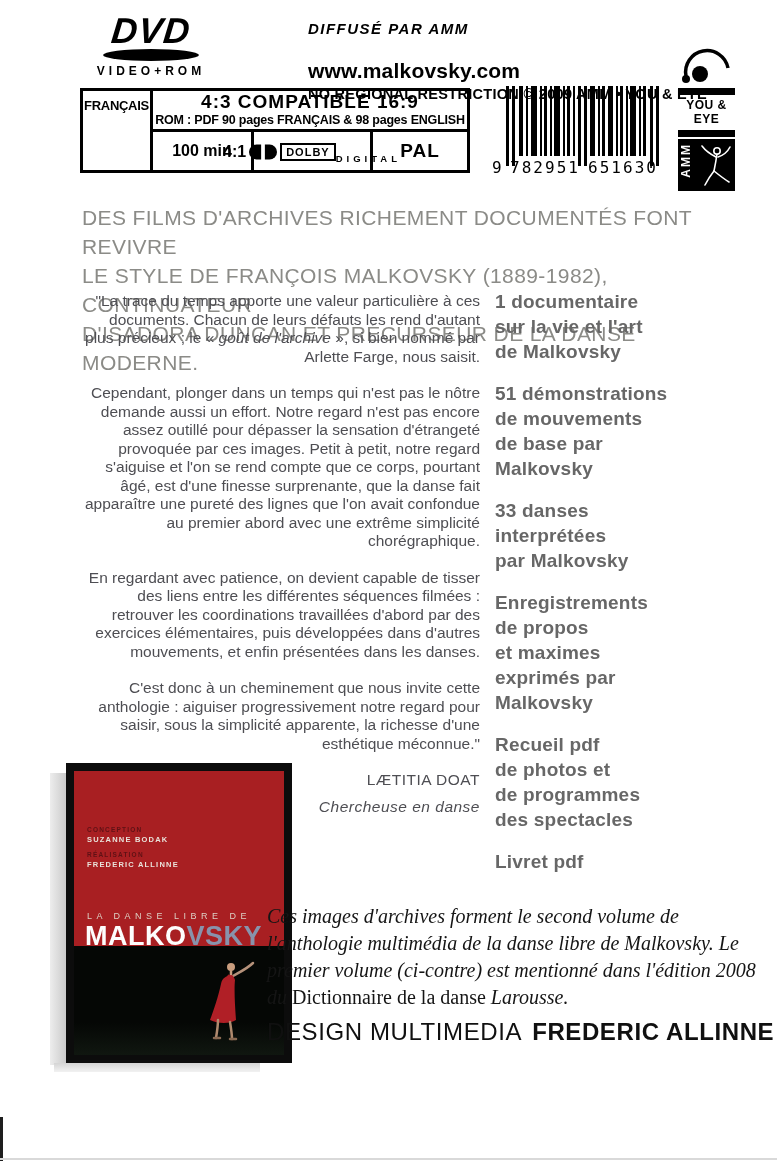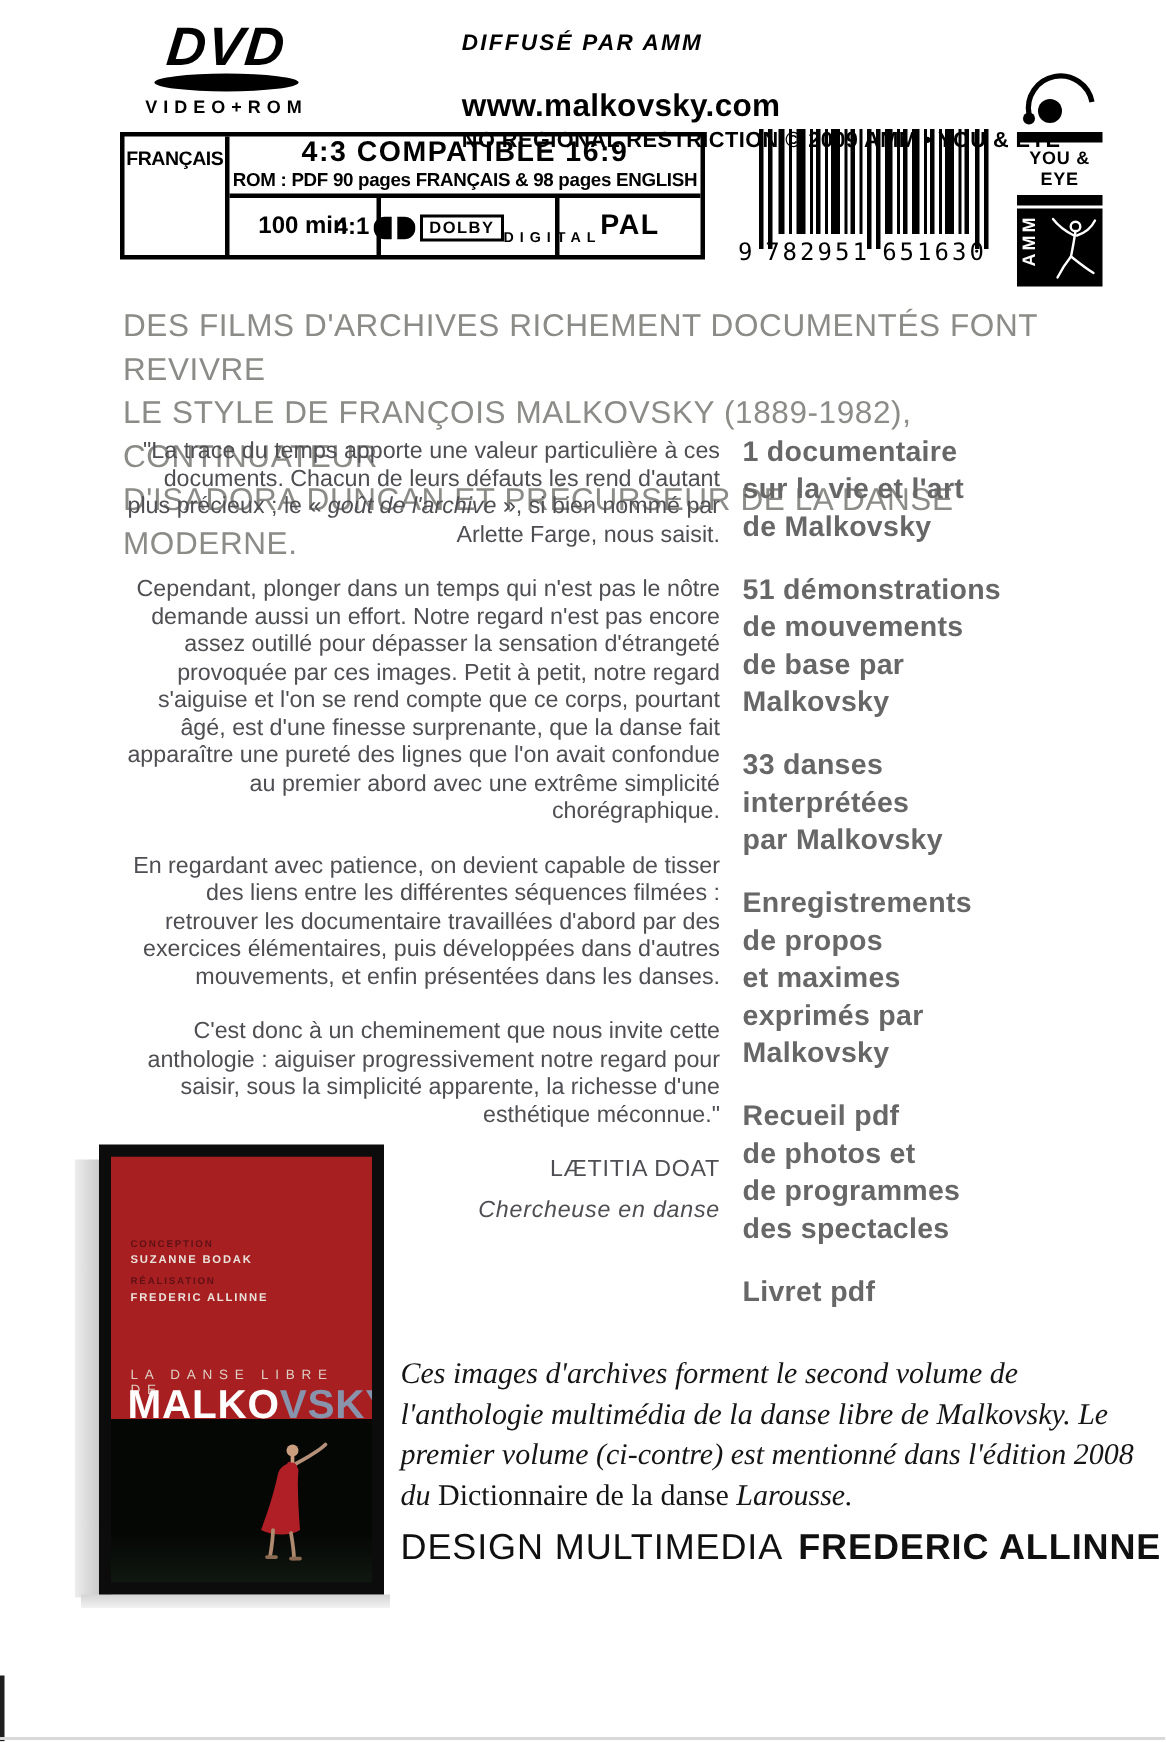--- a/index.html
+++ b/index.html
@@ -59,21 +59,21 @@
   .author-role { font-style:italic; }
 
   
   .contents { position:absolute; left:495px; top:289px; width:230px; color:#676767; font-weight:700; font-size:19px; line-height:25px; letter-spacing:0.2px; }
   .content-item { margin-bottom:17px; }
 
   
   .cover-wrap { position:absolute; left:50px; top:763px; width:212px; height:312px; }
   .cover-spine { position:absolute; left:0; top:10px; width:24px; height:292px; background:linear-gradient(90deg,#ededed,#b9b9b9); }
   .cover-shadow { position:absolute; left:4px; top:300px; width:206px; height:9px; background:linear-gradient(#d4d4d4,#f2f2f2); }
-  .cover { position:absolute; left:16px; top:0; width:190px; height:300px; background:#0c0c0c; padding:8px; }
+  .cover { position:absolute; left:16px; top:0; width:226px; height:300px; background:#0c0c0c; padding:8px; }
   .cover-inner { position:relative; width:100%; height:100%; overflow:hidden; }
   .cover-red { position:absolute; left:0; top:0; width:100%; height:175px; background:#a81f22; }
   .cover-photo { position:absolute; left:0; top:175px; width:100%; bottom:0; background:linear-gradient(#050705 70%, #101710); }
   .credits { position:absolute; left:13px; top:55px; }
   .credit-label { color:#5f1115; font-weight:700; font-size:6.5px; letter-spacing:1.2px; }
   .credit-name { color:#e9e2da; font-weight:700; font-size:7.5px; letter-spacing:1.2px; margin:2px 0 7px 0; }
   .series { position:absolute; left:13px; top:140px; color:#ddd0c4; font-size:9px; letter-spacing:4.5px; }
   .cover-title { position:absolute; left:11px; top:150px; font-weight:700; font-size:27px; letter-spacing:0.5px; z-index:2; }
   .title-white { color:#fdfdfd; }
   .title-blue { color:#8893ac; }
@@ -197,21 +197,21 @@
 
   <div class="headline">
     <div>DES FILMS D'ARCHIVES RICHEMENT DOCUMENTÉS FONT REVIVRE</div>
     <div>LE STYLE DE FRANÇOIS MALKOVSKY (1889-1982), CONTINUATEUR</div>
     <div>D'ISADORA DUNCAN ET PRÉCURSEUR DE LA DANSE MODERNE.</div>
   </div>
 
   <div class="quote">
     <p><span>"La trace du temps apporte une valeur particulière à ces documents. Chacun de leurs défauts les rend d'autant plus précieux ; le « </span><span class="italic">goût de l'archive</span><span> », si bien nommé par Arlette Farge, nous saisit.</span></p>
     <p>Cependant, plonger dans un temps qui n'est pas le nôtre demande aussi un effort. Notre regard n'est pas encore assez outillé pour dépasser la sensation d'étrangeté provoquée par ces images. Petit à petit, notre regard s'aiguise et l'on se rend compte que ce corps, pourtant âgé, est d'une finesse surprenante, que la danse fait apparaître une pureté des lignes que l'on avait confondue au premier abord avec une extrême simplicité chorégraphique.</p>
-    <p>En regardant avec patience, on devient capable de tisser des liens entre les différentes séquences filmées : retrouver les documentaire  travaillées d'abord par des exercices élémentaires, puis développées dans d'autres mouvements, et enfin présentées dans les danses.</p>
+    <p>En regardant avec patience, on devient capable de tisser des liens entre les différentes séquences filmées : retrouver les coordinations  travaillées d'abord par des exercices élémentaires, puis développées dans d'autres mouvements, et enfin présentées dans les danses.</p>
     <p>C'est donc à un cheminement que nous invite cette anthologie : aiguiser progressivement notre regard pour saisir, sous la simplicité apparente, la richesse d'une esthétique méconnue."</p>
     <div class="author">LÆTITIA DOAT</div>
     <div class="author author-role">Chercheuse en danse</div>
   </div>
 
   <div class="contents">
     <div class="content-item">
       <div>1 documentaire</div>
       <div>sur la vie et l'art</div>
       <div>de Malkovsky</div>

